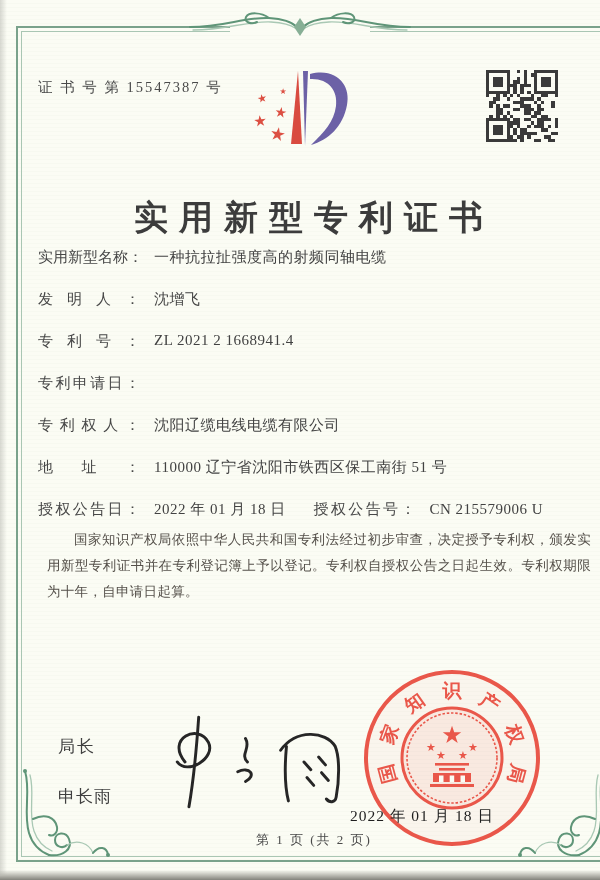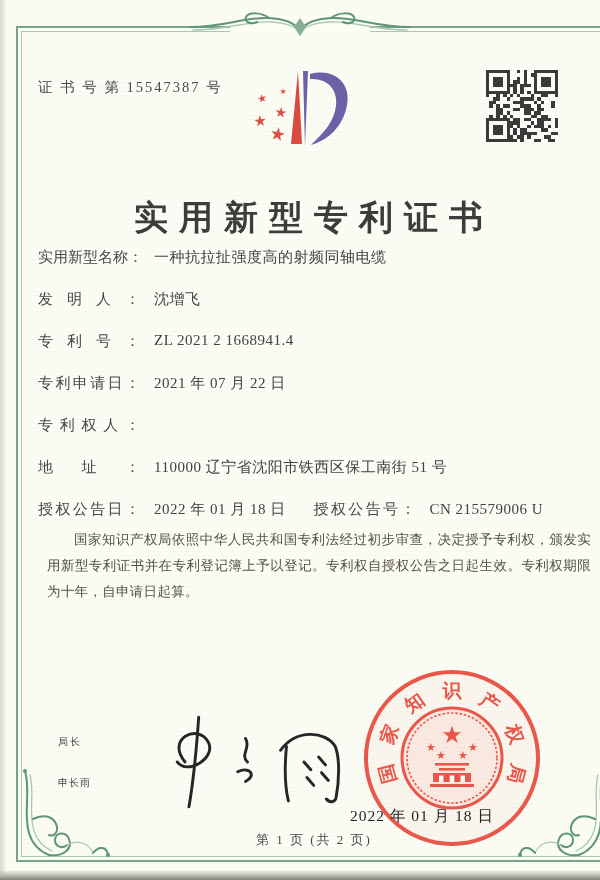--- a/index.html
+++ b/index.html
@@ -31,21 +31,21 @@
   .fields{position:absolute;left:38px;top:248px;right:28px;font-size:15px;color:#474747;}
   .frow{height:42px;white-space:nowrap;}
   .flabel{display:inline-flex;justify-content:space-between;width:102px;vertical-align:top;}
   .fvalue{display:inline-block;margin-left:14px;letter-spacing:.5px;color:#424242;}
   .grant-row .fvalue{margin-right:24px;}
   
   .paras{position:absolute;left:44px;right:34px;top:524px;font-size:13.5px;line-height:26px;
     text-align:justify;color:#55504a;letter-spacing:.3px;}
   .paras p{margin:3px;text-indent:2em;}
   
-  .signoff{position:absolute;left:58px;top:735px;font-size:10px;color:#3f3f3f;letter-spacing:2px;}
+  .signoff{position:absolute;left:58px;top:735px;font-size:17px;color:#3f3f3f;letter-spacing:2px;}
   .signoff .line2{margin-top:27px;letter-spacing:1px;}
   .signature{position:absolute;left:148px;top:710px;width:195px;height:100px;}
   
   .seal{position:absolute;left:364px;top:670px;width:176px;height:176px;opacity:.93;}
   .seal-ring{position:absolute;inset:0;border:4px solid #e84b3e;border-radius:50%;
     background:rgba(238,110,98,.05);}
   .seal-char{position:absolute;width:22px;height:24px;text-align:center;font-size:19px;
     font-weight:700;color:#e84b3e;font-family:"Liberation Serif","DejaVu Serif",serif;}
   .emblem{position:absolute;left:33px;top:33px;width:110px;height:110px;}
   .seal-date{position:absolute;left:350px;top:806px;font-size:15.5px;color:#1f1f1f;
@@ -372,30 +372,30 @@
         </span><span class="fvalue">ZL 2021 2 1668941.4</span>
     </div>
     <div class="frow">
       <span class="flabel">
           <span>专</span>
           <span>利</span>
           <span>申</span>
           <span>请</span>
           <span>日</span>
           <span>：</span>
-        </span><span class="fvalue">2021 年 07 月 22 日</span>
+        </span>
     </div>
     <div class="frow">
       <span class="flabel">
           <span>专</span>
           <span>利</span>
           <span>权</span>
           <span>人</span>
           <span>：</span>
-        </span>
+        </span><span class="fvalue">沈阳辽缆电线电缆有限公司</span>
     </div>
     <div class="frow">
       <span class="flabel">
           <span>地</span>
           <span>址</span>
           <span>：</span>
         </span><span class="fvalue">110000 辽宁省沈阳市铁西区保工南街 51 号</span>
     </div>
     <div class="frow grant-row">
       <span class="flabel">

